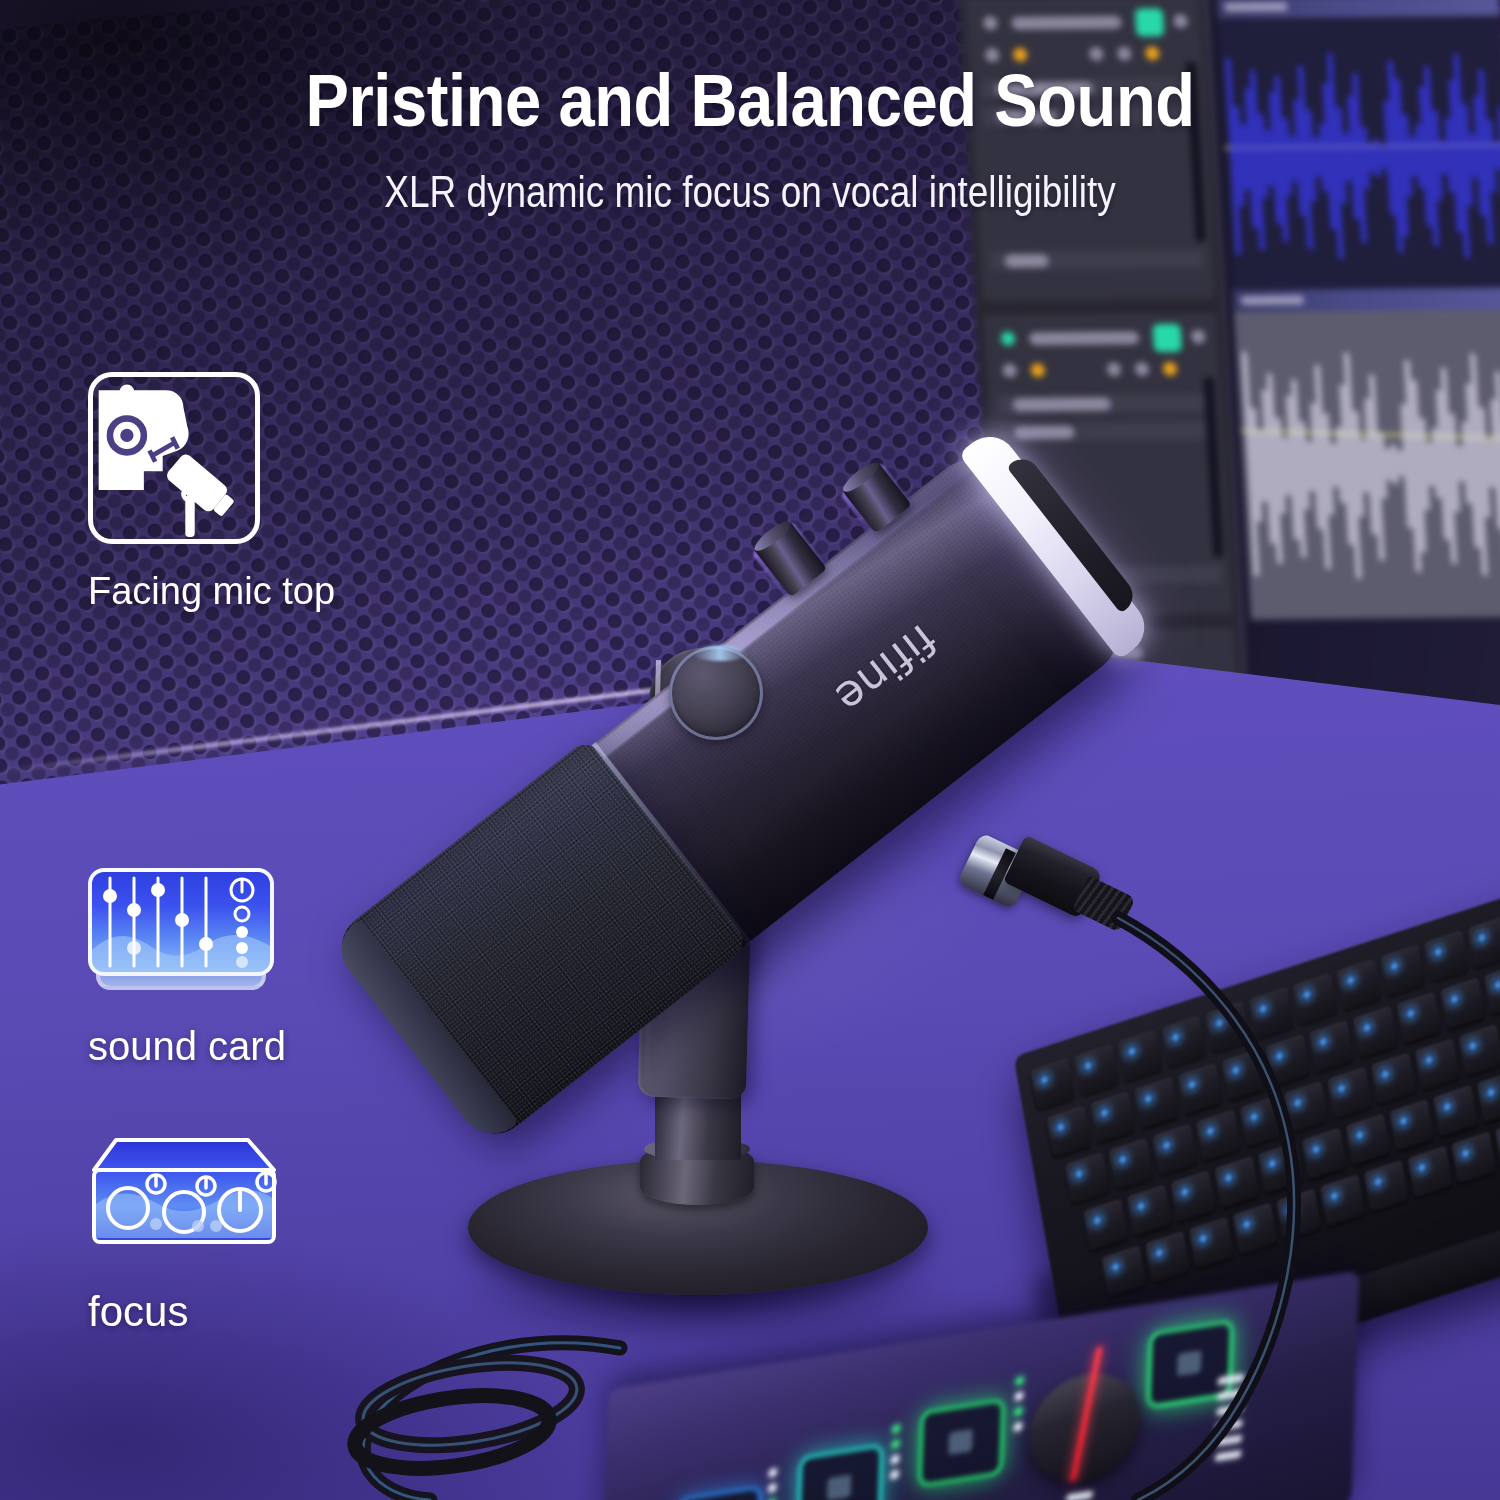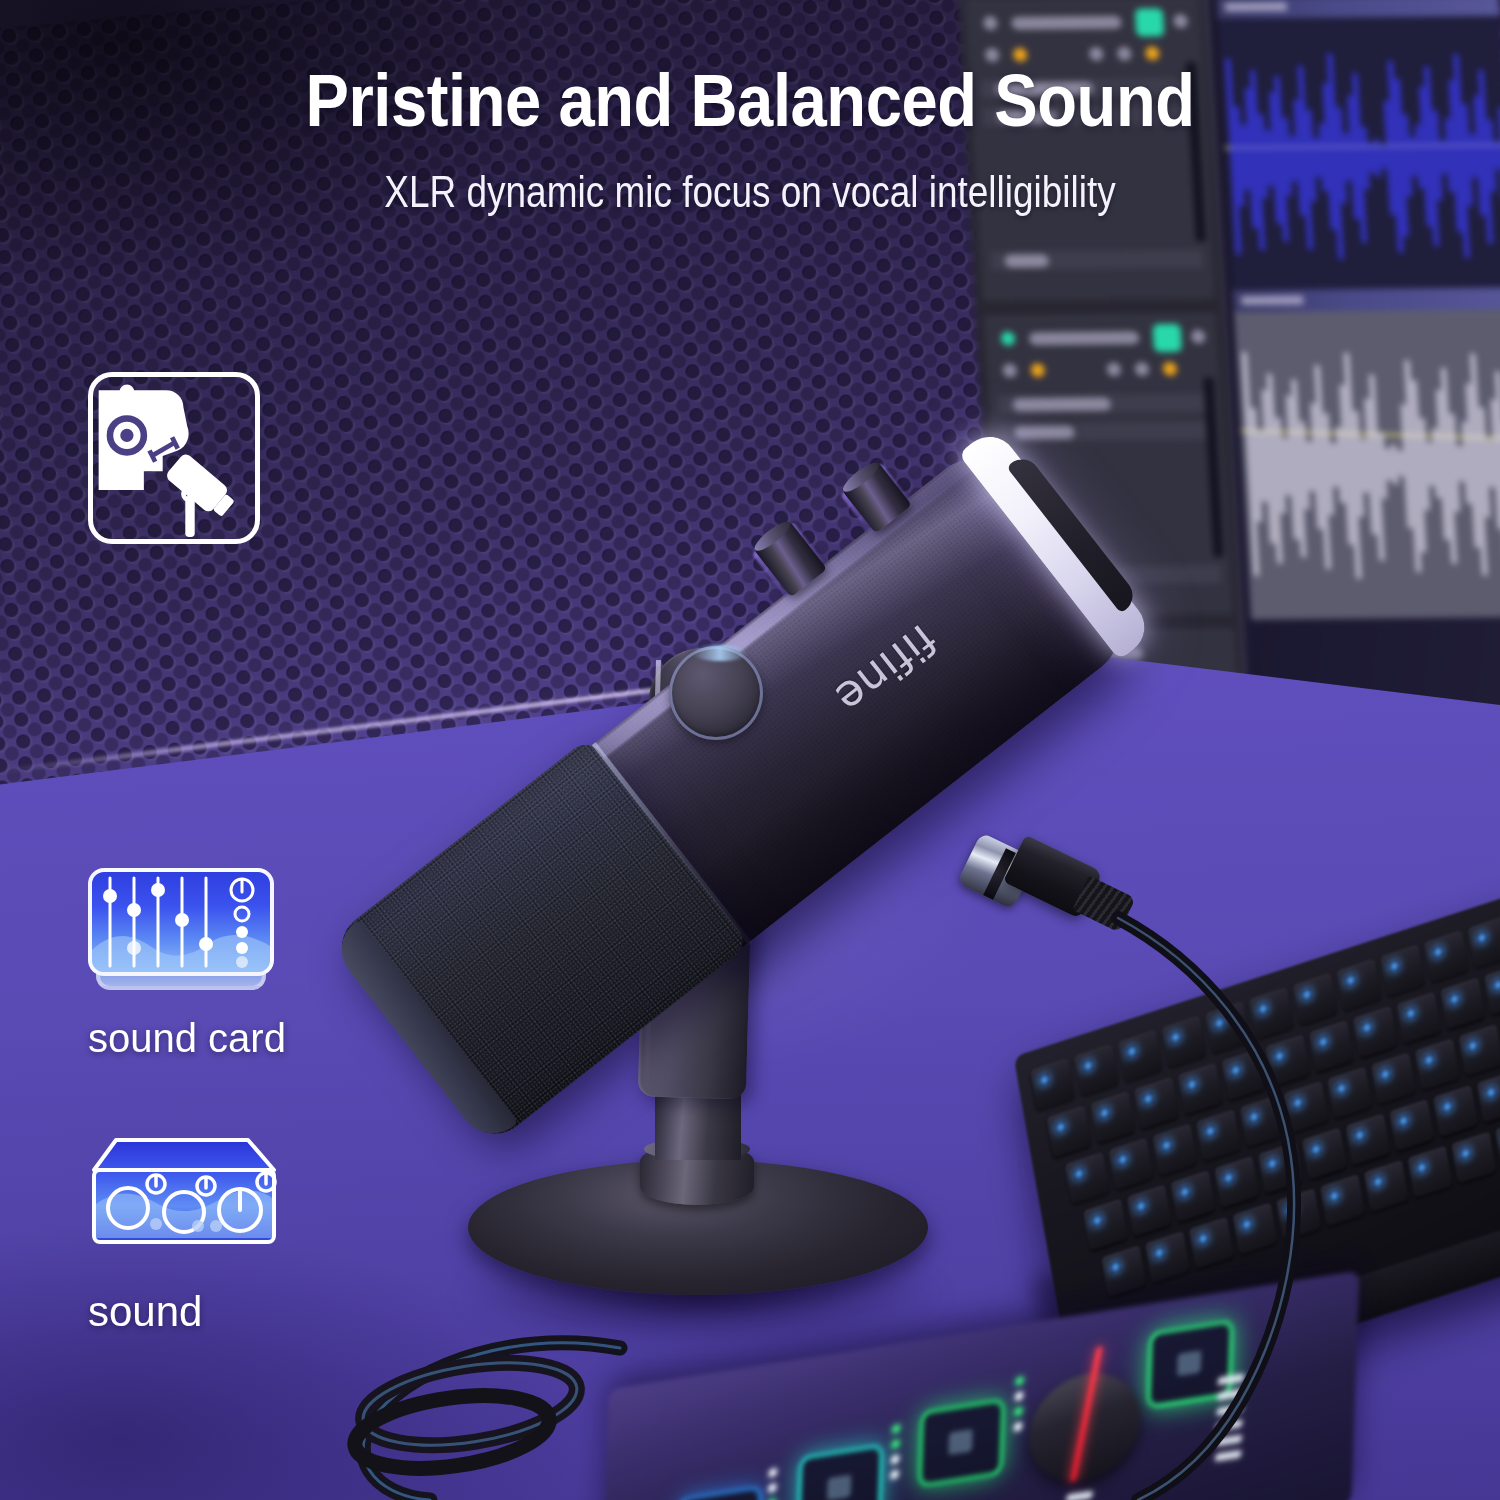--- a/index.html
+++ b/index.html
@@ -440,21 +440,21 @@
     background:linear-gradient(180deg,#2f3fe0 0%,#3b52ee 34%,#5a86f3 66%,#92bdf8 100%);
     overflow:hidden;
   }
   .card-base {
     position:absolute; left:8px; top:100px; width:170px; height:22px;
     border:4px solid rgba(255,255,255,.65); border-radius:0 0 14px 14px;
     border-top:none;
     background:linear-gradient(180deg,#7da8f4,#b9cffa);
     opacity:.8;
   }
-  #feat-soundcard .feat-label { margin-top:22px; font-size:40px; }
+  #feat-soundcard .feat-label { margin-top:30px; font-size:40px; }
 
   
   #feat-mixer { left:88px; top:1132px; width:320px; }
   .mixer-icon { position:relative; width:196px; height:132px; }
   #feat-mixer .feat-label { margin-top:24px; font-size:42px; }
 </style>
 </head>
 <body>
 
 <div id="stage">
@@ -843,20 +843,21 @@
         <g transform="rotate(40 106 110)">
           <rect x="80" y="92" width="62" height="34" rx="7" fill="#ffffff"></rect>
           <rect x="142" y="98" width="12" height="22" rx="3" fill="#ffffff"></rect>
         </g>
 
         <rect x="98" y="126" width="10" height="44" rx="4" fill="#ffffff"></rect>
         <circle cx="103" cy="124" r="7" fill="none" stroke="#ffffff" stroke-width="5"></circle>
       </svg>
     </div>
     <div class="feat-label">
+      <div>Facing mic top</div>
     </div>
   </div>
 
   <div class="feature" id="feat-soundcard">
     <div class="card-icon">
       <div class="card-base"></div>
       <div class="card-face">
         <svg class="icon-svg" viewBox="0 0 178 100">
 
           <path d="M0 78 C22 58 40 62 58 74 C78 88 96 86 116 72 C136 58 158 62 178 74 L178 100 L0 100 Z" fill="#9ec6f8" opacity=".62"></path>
@@ -932,16 +933,16 @@
           <line x1="178" y1="43" x2="178" y2="52"></line>
         </g>
 
         <g fill="#b9cff8" opacity=".8">
           <circle cx="68" cy="92" r="6"></circle>
           <circle cx="110" cy="94" r="6"></circle>
           <circle cx="128" cy="94" r="6"></circle>
         </g>
       </svg>
     </div>
-    <div class="feat-label">sound</div>
+    <div class="feat-label">focus</div>
   </div>
 
 </div>
 
 </body></html>

